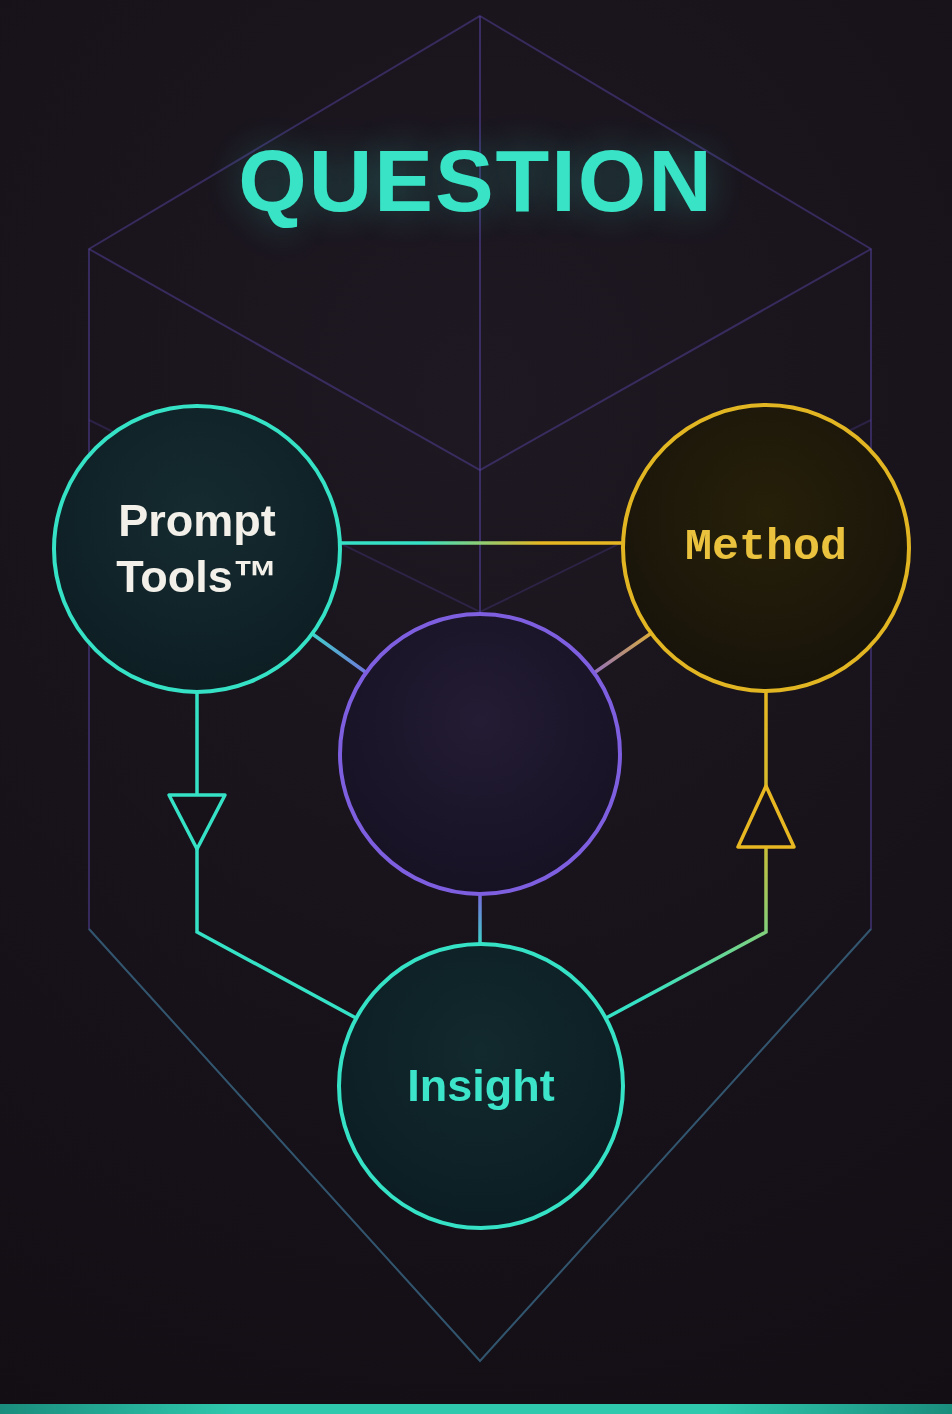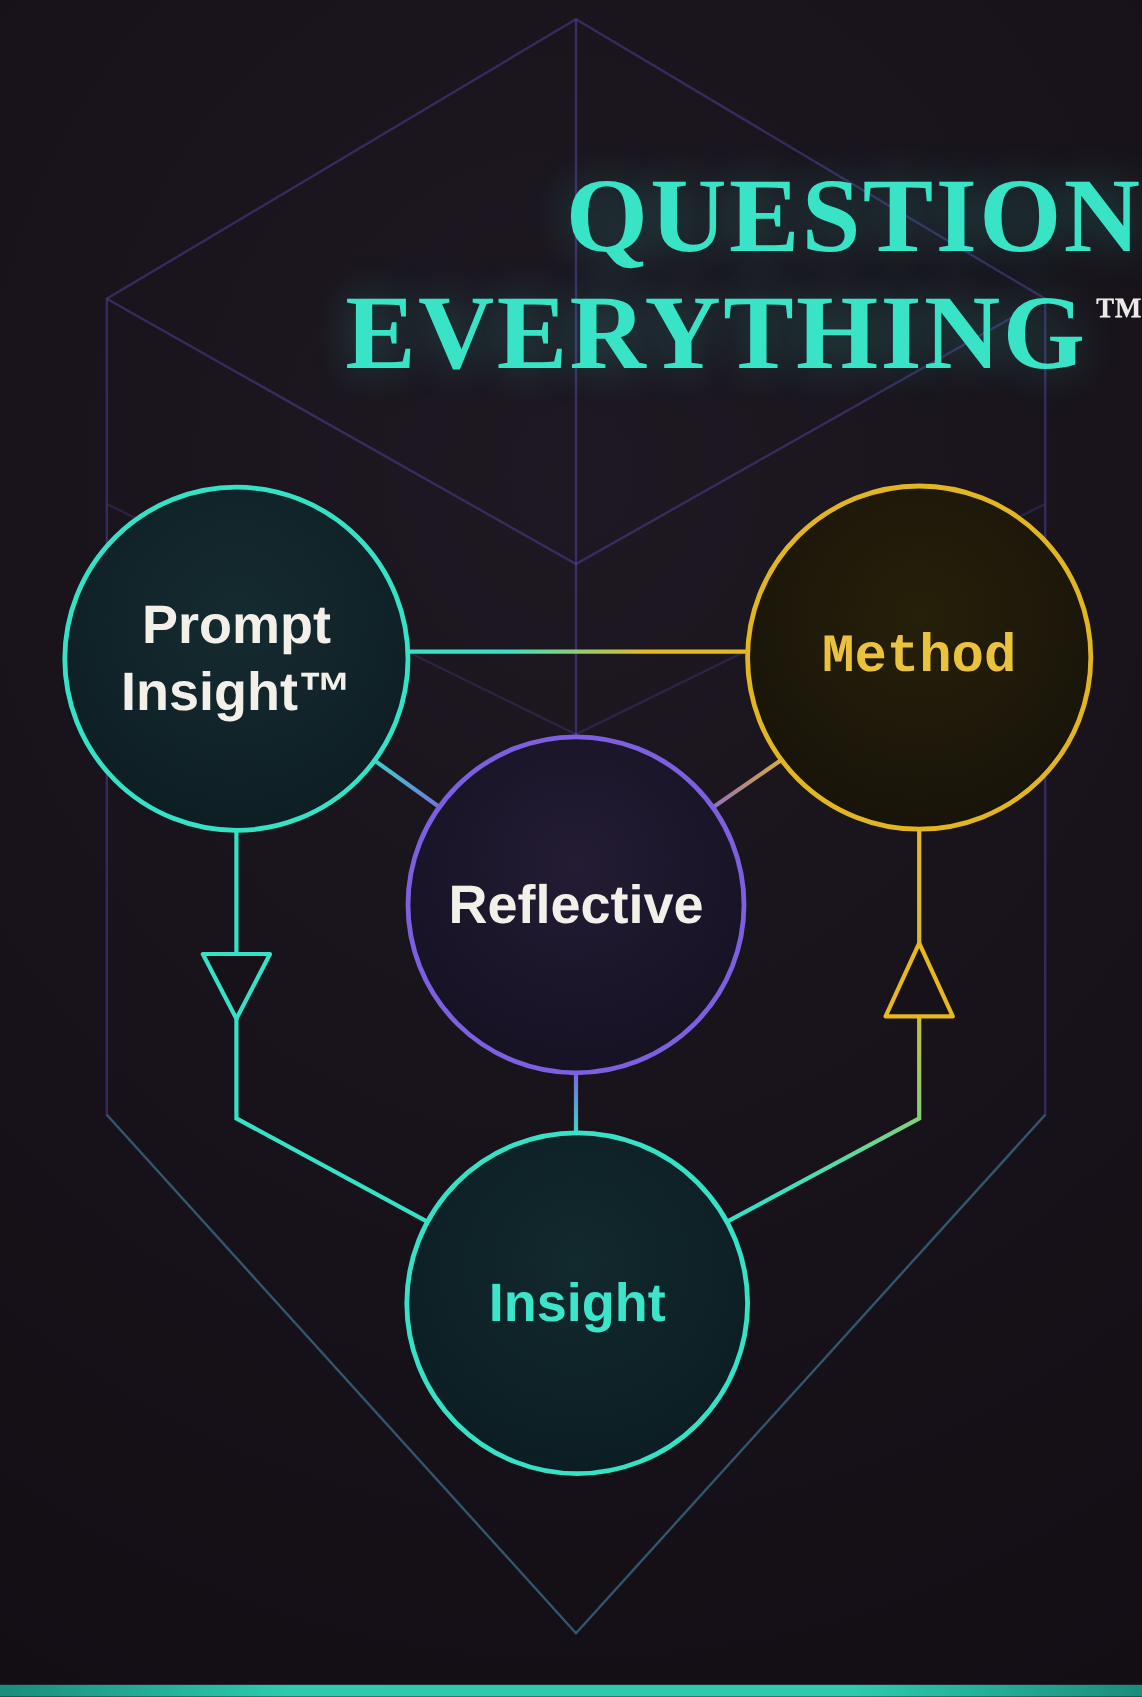--- a/index.html
+++ b/index.html
@@ -15,29 +15,28 @@
     height: 1414px;
     background: radial-gradient(120% 90% at 50% 28%, #1e1822 0%, #171219 55%, #110d13 100%);
   }
   svg.diagram { position: absolute; left: 0; top: 0; }
 
   .title {
     position: absolute;
     top: 132px;
     left: 0;
     width: 100%;
-    text-align: right;
+    text-align: center;
     color: #38e3c6;
     font-weight: 700;
     font-size: 88px;
     line-height: 98px;
     letter-spacing: 2px;
     text-shadow: 0 0 36px rgba(56, 227, 198, 0.32);
     z-index: 3;
-    font-family: Liberation Serif, serif;
   }
   .title .tm {
     display: inline-block;
     font-size: 40px;
     color: #eceae6;
     transform: translateY(-32px);
     margin-left: 6px;
     letter-spacing: 0;
     text-shadow: none;
   }
@@ -139,34 +138,32 @@
     <g stroke-width="4">
       <circle cx="197" cy="549" r="143" fill="url(#fillTealA)" stroke="#36e2c6"></circle>
       <circle cx="766" cy="548" r="143" fill="url(#fillGold)" stroke="#e2b622"></circle>
       <circle cx="480" cy="754" r="140" fill="url(#fillPurple)" stroke="#7d5fe0"></circle>
       <circle cx="481" cy="1086" r="142" fill="url(#fillTealB)" stroke="#36e2c6"></circle>
     </g>
   </svg>
 
   <div class="title">
     <div>QUESTION</div>
-    <div><span>EVERYTHING</span><span class="tm">™</span></div>
   </div>
 
   <div class="node-label node-prompt">
     <div>Prompt</div>
-    <div>Insight™</div>
+    <div>Tools™</div>
   </div>
 
   <div class="node-label node-method">
     <div>Method</div>
   </div>
 
   <div class="node-label node-reflective">
-    <div>Reflective</div>
   </div>
 
   <div class="node-label node-insight">
     <div>Insight</div>
   </div>
 
   <div class="bottom-bar"></div>
 
 </div>
 

